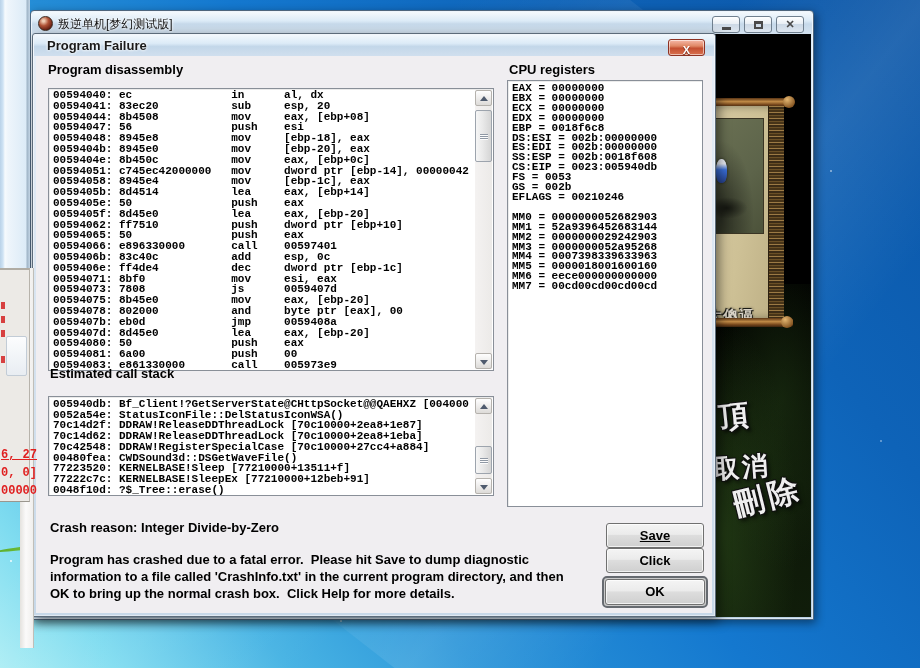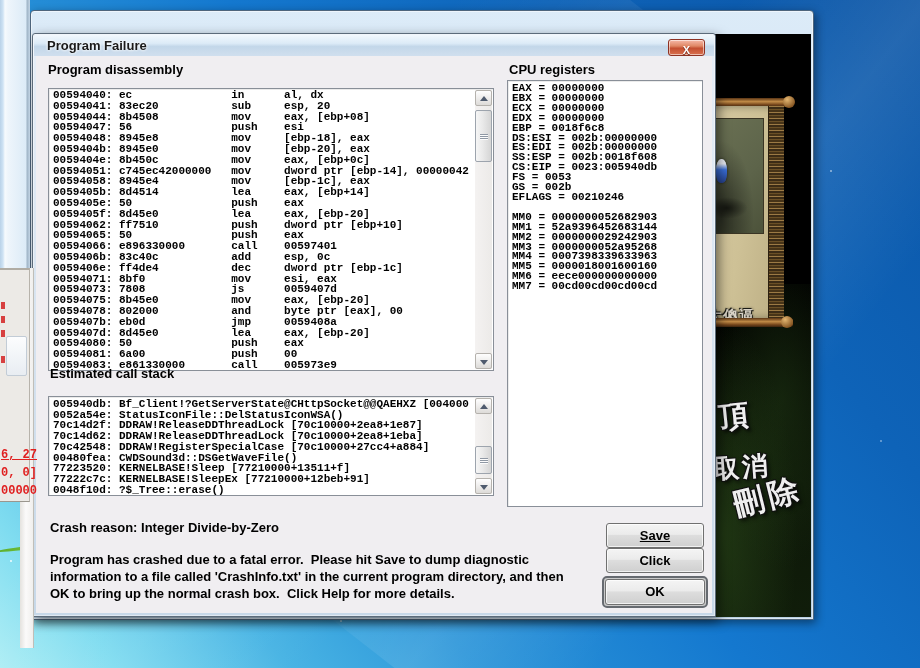--- a/index.html
+++ b/index.html
@@ -139,20 +139,33 @@
 <body>
 
 <div id="desktop" class="abs">
   <div class="streak abs" style="left:560px;top:-220px;"></div>
   <div class="streak abs" style="left:180px;top:-100px;opacity:.6;"></div>
   <div id="green-hill" class="abs"></div>
   <div id="sparkles" class="abs"></div>
 </div>
 
 <div id="game-window" class="abs">
+  <div id="game-titlebar" class="abs">
+    <div id="game-icon" class="abs"></div>
+    <div id="game-title" class="abs">叛逆单机[梦幻测试版]</div>
+    <div id="btn-min" class="cap-btn abs" title="">
+        <div class="glyph-min abs"></div>
+      </div>
+    <div id="btn-max" class="cap-btn abs">
+        <div class="glyph-max abs"></div>
+      </div>
+    <div id="btn-close" class="cap-btn abs">
+        <div class="glyph-close abs">✕</div>
+      </div>
+  </div>
   <div id="game-client" class="abs">
     <div id="game-art" class="abs">
       <div id="forest" class="abs"></div>
       <div id="rod-top" class="rod abs"></div>
       <div id="knob-top" class="knob abs"></div>
       <div id="parchment" class="abs">
         <div id="parch-border" class="abs"></div>
         <div id="picture" class="abs">
           <div id="figure" class="abs"></div>
           <div id="pic-shadow" class="abs"></div>

